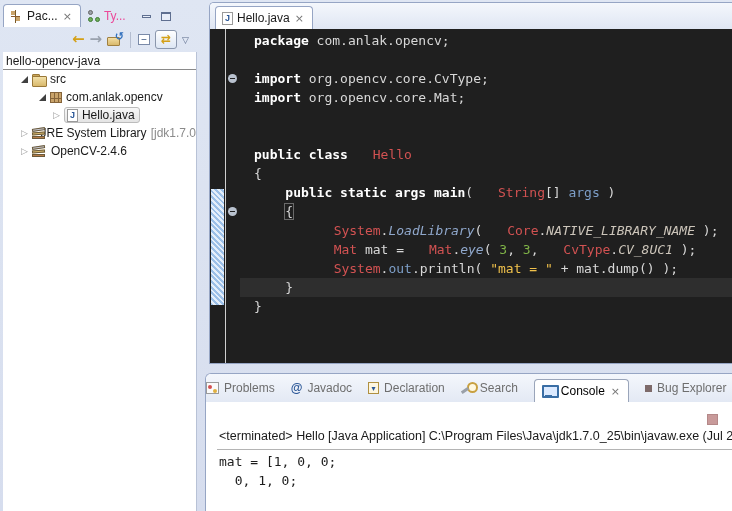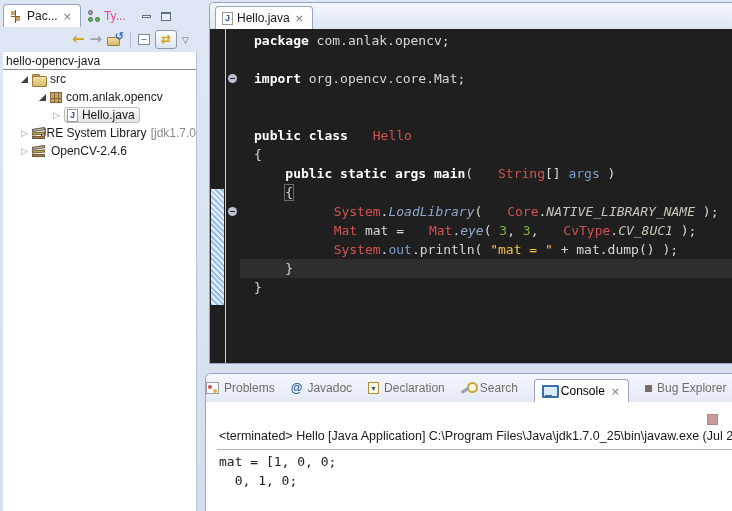--- a/index.html
+++ b/index.html
@@ -220,20 +220,21 @@
       <div class="range-indicator"></div>
     </div>
     <div class="ruler-sep"></div>
     <div class="ruler-fold">
         <div class="fold-minus" style="top: 45px;"></div>
         <div class="fold-minus" style="top: 178px;"></div>
       </div>
     <div class="code-area">
         <div class="code-line"><span class="tk-kw">package</span><span class="tk-pl"> com.anlak.opencv;</span></div>
         <div class="code-line"></div>
+        <div class="code-line"><span class="tk-kw">import</span><span class="tk-pl"> org.opencv.core.CvType;</span></div>
         <div class="code-line"><span class="tk-kw">import</span><span class="tk-pl"> org.opencv.core.Mat;</span></div>
         <div class="code-line"></div>
         <div class="code-line"></div>
         <div class="code-line"><span class="tk-kw">public class</span><span class="tk-pl"> </span><span class="tk-cls">Hello</span></div>
         <div class="code-line"><span class="tk-pl">{</span></div>
         <div class="code-line"><span class="tk-pl">    </span><span class="tk-kw">public static args </span><span class="tk-kw">main</span><span class="tk-pl">( </span><span class="tk-cls">String</span><span class="tk-pl">[] </span><span class="tk-pv">args</span><span class="tk-pl"> )</span></div>
         <div class="code-line"><span class="tk-pl">    </span><span class="tk-match">{</span></div>
         <div class="code-line"><span class="tk-pl">        </span><span class="tk-cls">System</span><span class="tk-pl">.</span><span class="tk-sm">LoadLibrary</span><span class="tk-pl">( </span><span class="tk-cls">Core</span><span class="tk-pl">.</span><span class="tk-cf">NATIVE_LIBRARY_NAME</span><span class="tk-pl"> );</span></div>
         <div class="code-line"><span class="tk-pl">        </span><span class="tk-cls">Mat</span><span class="tk-pl"> mat = </span><span class="tk-cls">Mat</span><span class="tk-pl">.</span><span class="tk-sm">eye</span><span class="tk-pl">( </span><span class="tk-num">3</span><span class="tk-pl">, </span><span class="tk-num">3</span><span class="tk-pl">, </span><span class="tk-cls">CvType</span><span class="tk-pl">.</span><span class="tk-cf">CV_8UC1</span><span class="tk-pl"> );</span></div>
         <div class="code-line"><span class="tk-pl">        </span><span class="tk-cls">System</span><span class="tk-pl">.</span><span class="tk-pv">out</span><span class="tk-pl">.</span><span class="tk-pl">println</span><span class="tk-pl">( </span><span class="tk-str">"mat = "</span><span class="tk-pl"> + mat.dump() );</span></div>

